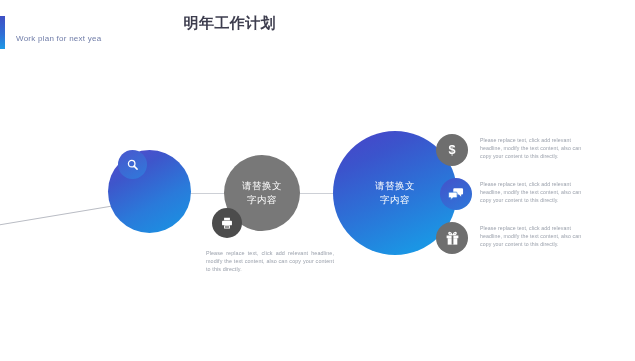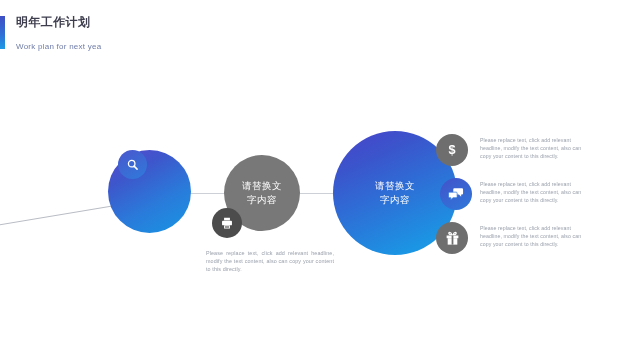--- a/index.html
+++ b/index.html
@@ -31,29 +31,30 @@
     height: 33px;
     background: linear-gradient(180deg, #3f4fc4 0%, #2f6fd6 55%, #1e9ae6 100%);
   }
   .header-block {
     position: absolute;
     left: 16px;
     top: 14px;
     width: 260px;
   }
   .header-title {
-    font-size: 12px;
+    font-size: 15px;
     font-weight: bold;
     color: #3d3d4e;
     letter-spacing: 0.4px;
     line-height: 17px;
     white-space: nowrap;
+    text-align: right;
   }
   .header-sub {
-    margin-top: 11px;
+    margin-top: 3px;
     font-size: 8px;
     color: #6f7ca8;
     letter-spacing: 0.25px;
     line-height: 10px;
     white-space: nowrap;
   }
 
   
   .line-diag {
     position: absolute;

